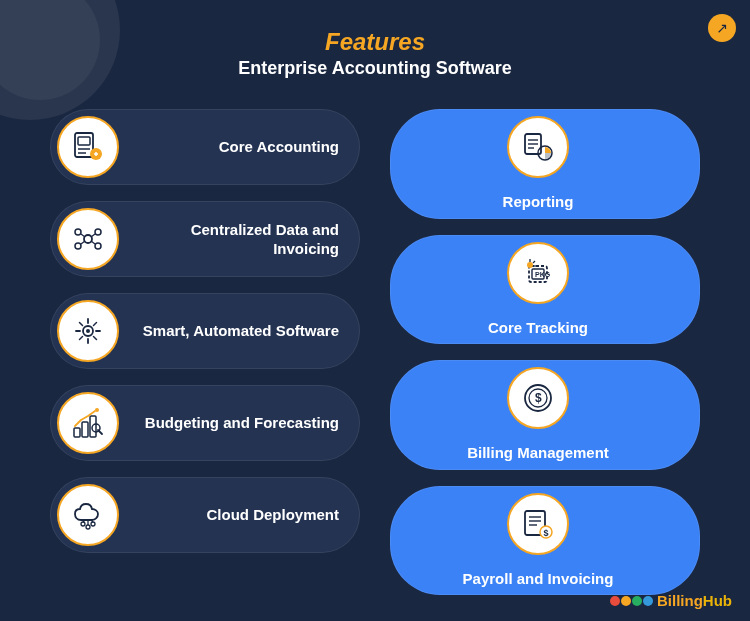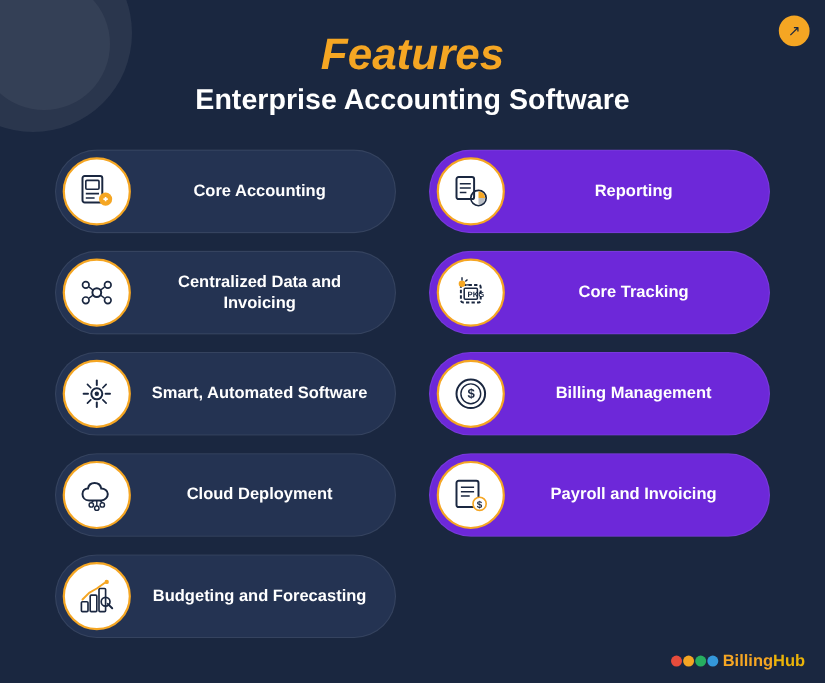--- a/index.html
+++ b/index.html
@@ -48,28 +48,28 @@
       font-size: 14px;
     }
 
     .header {
       text-align: center;
       padding-top: 28px;
       padding-bottom: 10px;
     }
 
     .header-features {
-      font-size: 40px;
+      font-size: 24px;
       font-weight: 800;
       color: #f5a623;
       font-style: italic;
     }
 
     .header-subtitle {
-      font-size: 26px;
+      font-size: 18px;
       font-weight: 600;
       color: #ffffff;
       margin-top: 2px;
     }
 
     .content {
       display: flex;
       padding: 10px 50px 0 50px;
       gap: 30px;
       margin-top: 10px;
@@ -107,26 +107,27 @@
     .icon-circle svg {
       width: 34px;
       height: 34px;
     }
 
     .feature-label {
       font-size: 15px;
       font-weight: 600;
       color: #ffffff;
       line-height: 1.3;
-      text-align: center;
+      text-align: right;
       flex: 1;
     }
 
     .right-column .feature-pill {
-      background: #6d28d9;
+      background: #3b82f6;
+      flex-direction: column;
     }
 
     .selecthub-logo {
       position: absolute;
       bottom: 12px;
       right: 18px;
       display: flex;
       align-items: center;
       gap: 4px;
     }
@@ -215,45 +216,45 @@
           <path d="M25.5 8.5 L22.5 11.5" stroke="#1a2740" stroke-width="1.5" stroke-linecap="round"></path>
           <path d="M11.5 22.5 L8.5 25.5" stroke="#1a2740" stroke-width="1.5" stroke-linecap="round"></path>
         </svg>
       </div>
       <div class="feature-label">Smart, Automated Software</div>
     </div>
 
     <div class="feature-pill">
       <div class="icon-circle">
         <svg viewBox="0 0 34 34" fill="none" xmlns="http://www.w3.org/2000/svg">
+          <rect x="3" y="22" width="6" height="9" rx="1" stroke="#1a2740" stroke-width="1.5" fill="none"></rect>
+          <rect x="11" y="16" width="6" height="15" rx="1" stroke="#1a2740" stroke-width="1.5" fill="none"></rect>
+          <rect x="19" y="10" width="6" height="21" rx="1" stroke="#1a2740" stroke-width="1.5" fill="none"></rect>
+          <polyline points="4,20 10,14 17,10 24,5" stroke="#f5a623" stroke-width="1.8" fill="none" stroke-linecap="round" stroke-linejoin="round"></polyline>
+          <circle cx="26" cy="4" r="2" fill="#f5a623"></circle>
+          <line x1="27" y1="24" x2="31" y2="28" stroke="#1a2740" stroke-width="1.8" stroke-linecap="round"></line>
+          <circle cx="25" cy="22" r="4" stroke="#1a2740" stroke-width="1.5" fill="none"></circle>
+        </svg>
+      </div>
+      <div class="feature-label">Budgeting and Forecasting</div>
+    </div>
+
+    <div class="feature-pill">
+      <div class="icon-circle">
+        <svg viewBox="0 0 34 34" fill="none" xmlns="http://www.w3.org/2000/svg">
           <path d="M10 22 C6 22 4 19 4 16 C4 13 6 11 9 11 C9.5 8 12 6 15 6 C18 6 20.5 8 21 11 C24 11 27 13 27 16 C27 19 24.5 22 21 22 Z" stroke="#1a2740" stroke-width="1.8" fill="none"></path>
           <circle cx="12" cy="26" r="2" stroke="#1a2740" stroke-width="1.3" fill="none"></circle>
           <circle cx="17" cy="29" r="2" stroke="#1a2740" stroke-width="1.3" fill="none"></circle>
           <circle cx="22" cy="26" r="2" stroke="#1a2740" stroke-width="1.3" fill="none"></circle>
           <line x1="12" y1="24" x2="14" y2="22" stroke="#1a2740" stroke-width="1.3"></line>
           <line x1="17" y1="27" x2="17" y2="22" stroke="#1a2740" stroke-width="1.3"></line>
           <line x1="22" y1="24" x2="20" y2="22" stroke="#1a2740" stroke-width="1.3"></line>
         </svg>
       </div>
       <div class="feature-label">Cloud Deployment</div>
-    </div>
-
-    <div class="feature-pill">
-      <div class="icon-circle">
-        <svg viewBox="0 0 34 34" fill="none" xmlns="http://www.w3.org/2000/svg">
-          <rect x="3" y="22" width="6" height="9" rx="1" stroke="#1a2740" stroke-width="1.5" fill="none"></rect>
-          <rect x="11" y="16" width="6" height="15" rx="1" stroke="#1a2740" stroke-width="1.5" fill="none"></rect>
-          <rect x="19" y="10" width="6" height="21" rx="1" stroke="#1a2740" stroke-width="1.5" fill="none"></rect>
-          <polyline points="4,20 10,14 17,10 24,5" stroke="#f5a623" stroke-width="1.8" fill="none" stroke-linecap="round" stroke-linejoin="round"></polyline>
-          <circle cx="26" cy="4" r="2" fill="#f5a623"></circle>
-          <line x1="27" y1="24" x2="31" y2="28" stroke="#1a2740" stroke-width="1.8" stroke-linecap="round"></line>
-          <circle cx="25" cy="22" r="4" stroke="#1a2740" stroke-width="1.5" fill="none"></circle>
-        </svg>
-      </div>
-      <div class="feature-label">Budgeting and Forecasting</div>
     </div>
 
   </div>
 
   <div class="column right-column">
 
     <div class="feature-pill">
       <div class="icon-circle">
         <svg viewBox="0 0 34 34" fill="none" xmlns="http://www.w3.org/2000/svg">
           <rect x="4" y="4" width="16" height="20" rx="2" stroke="#1a2740" stroke-width="1.8" fill="none"></rect>

